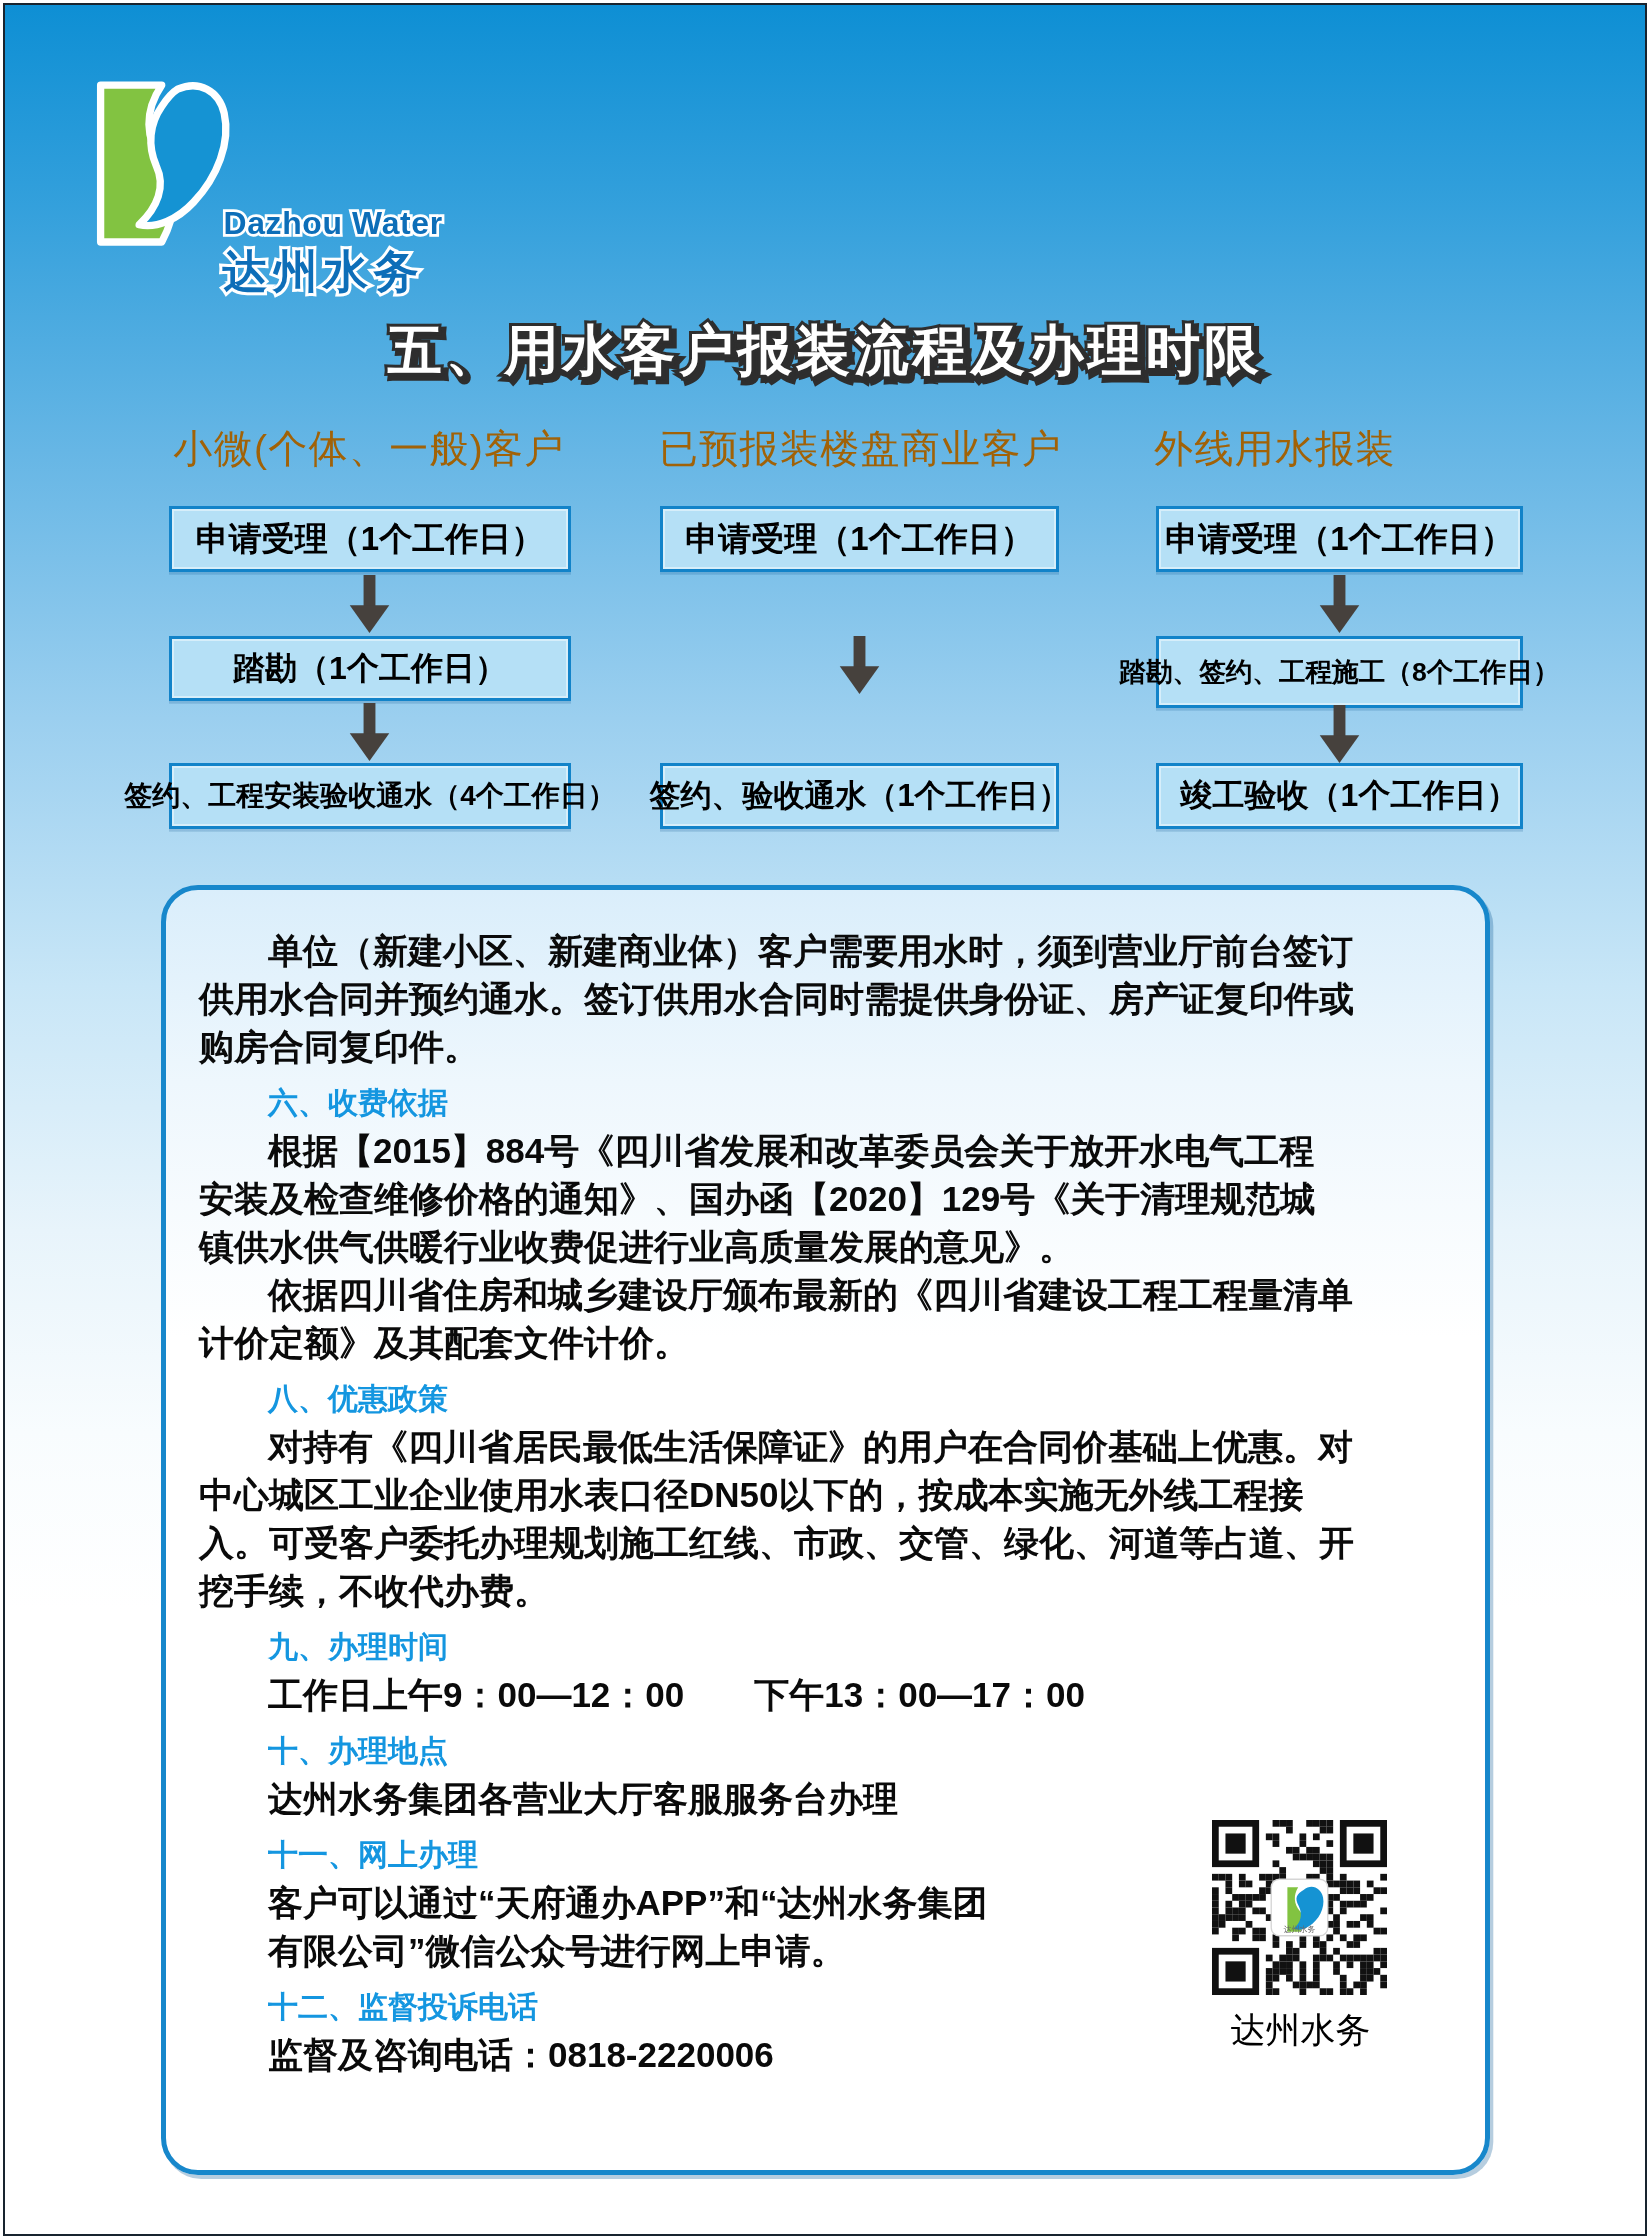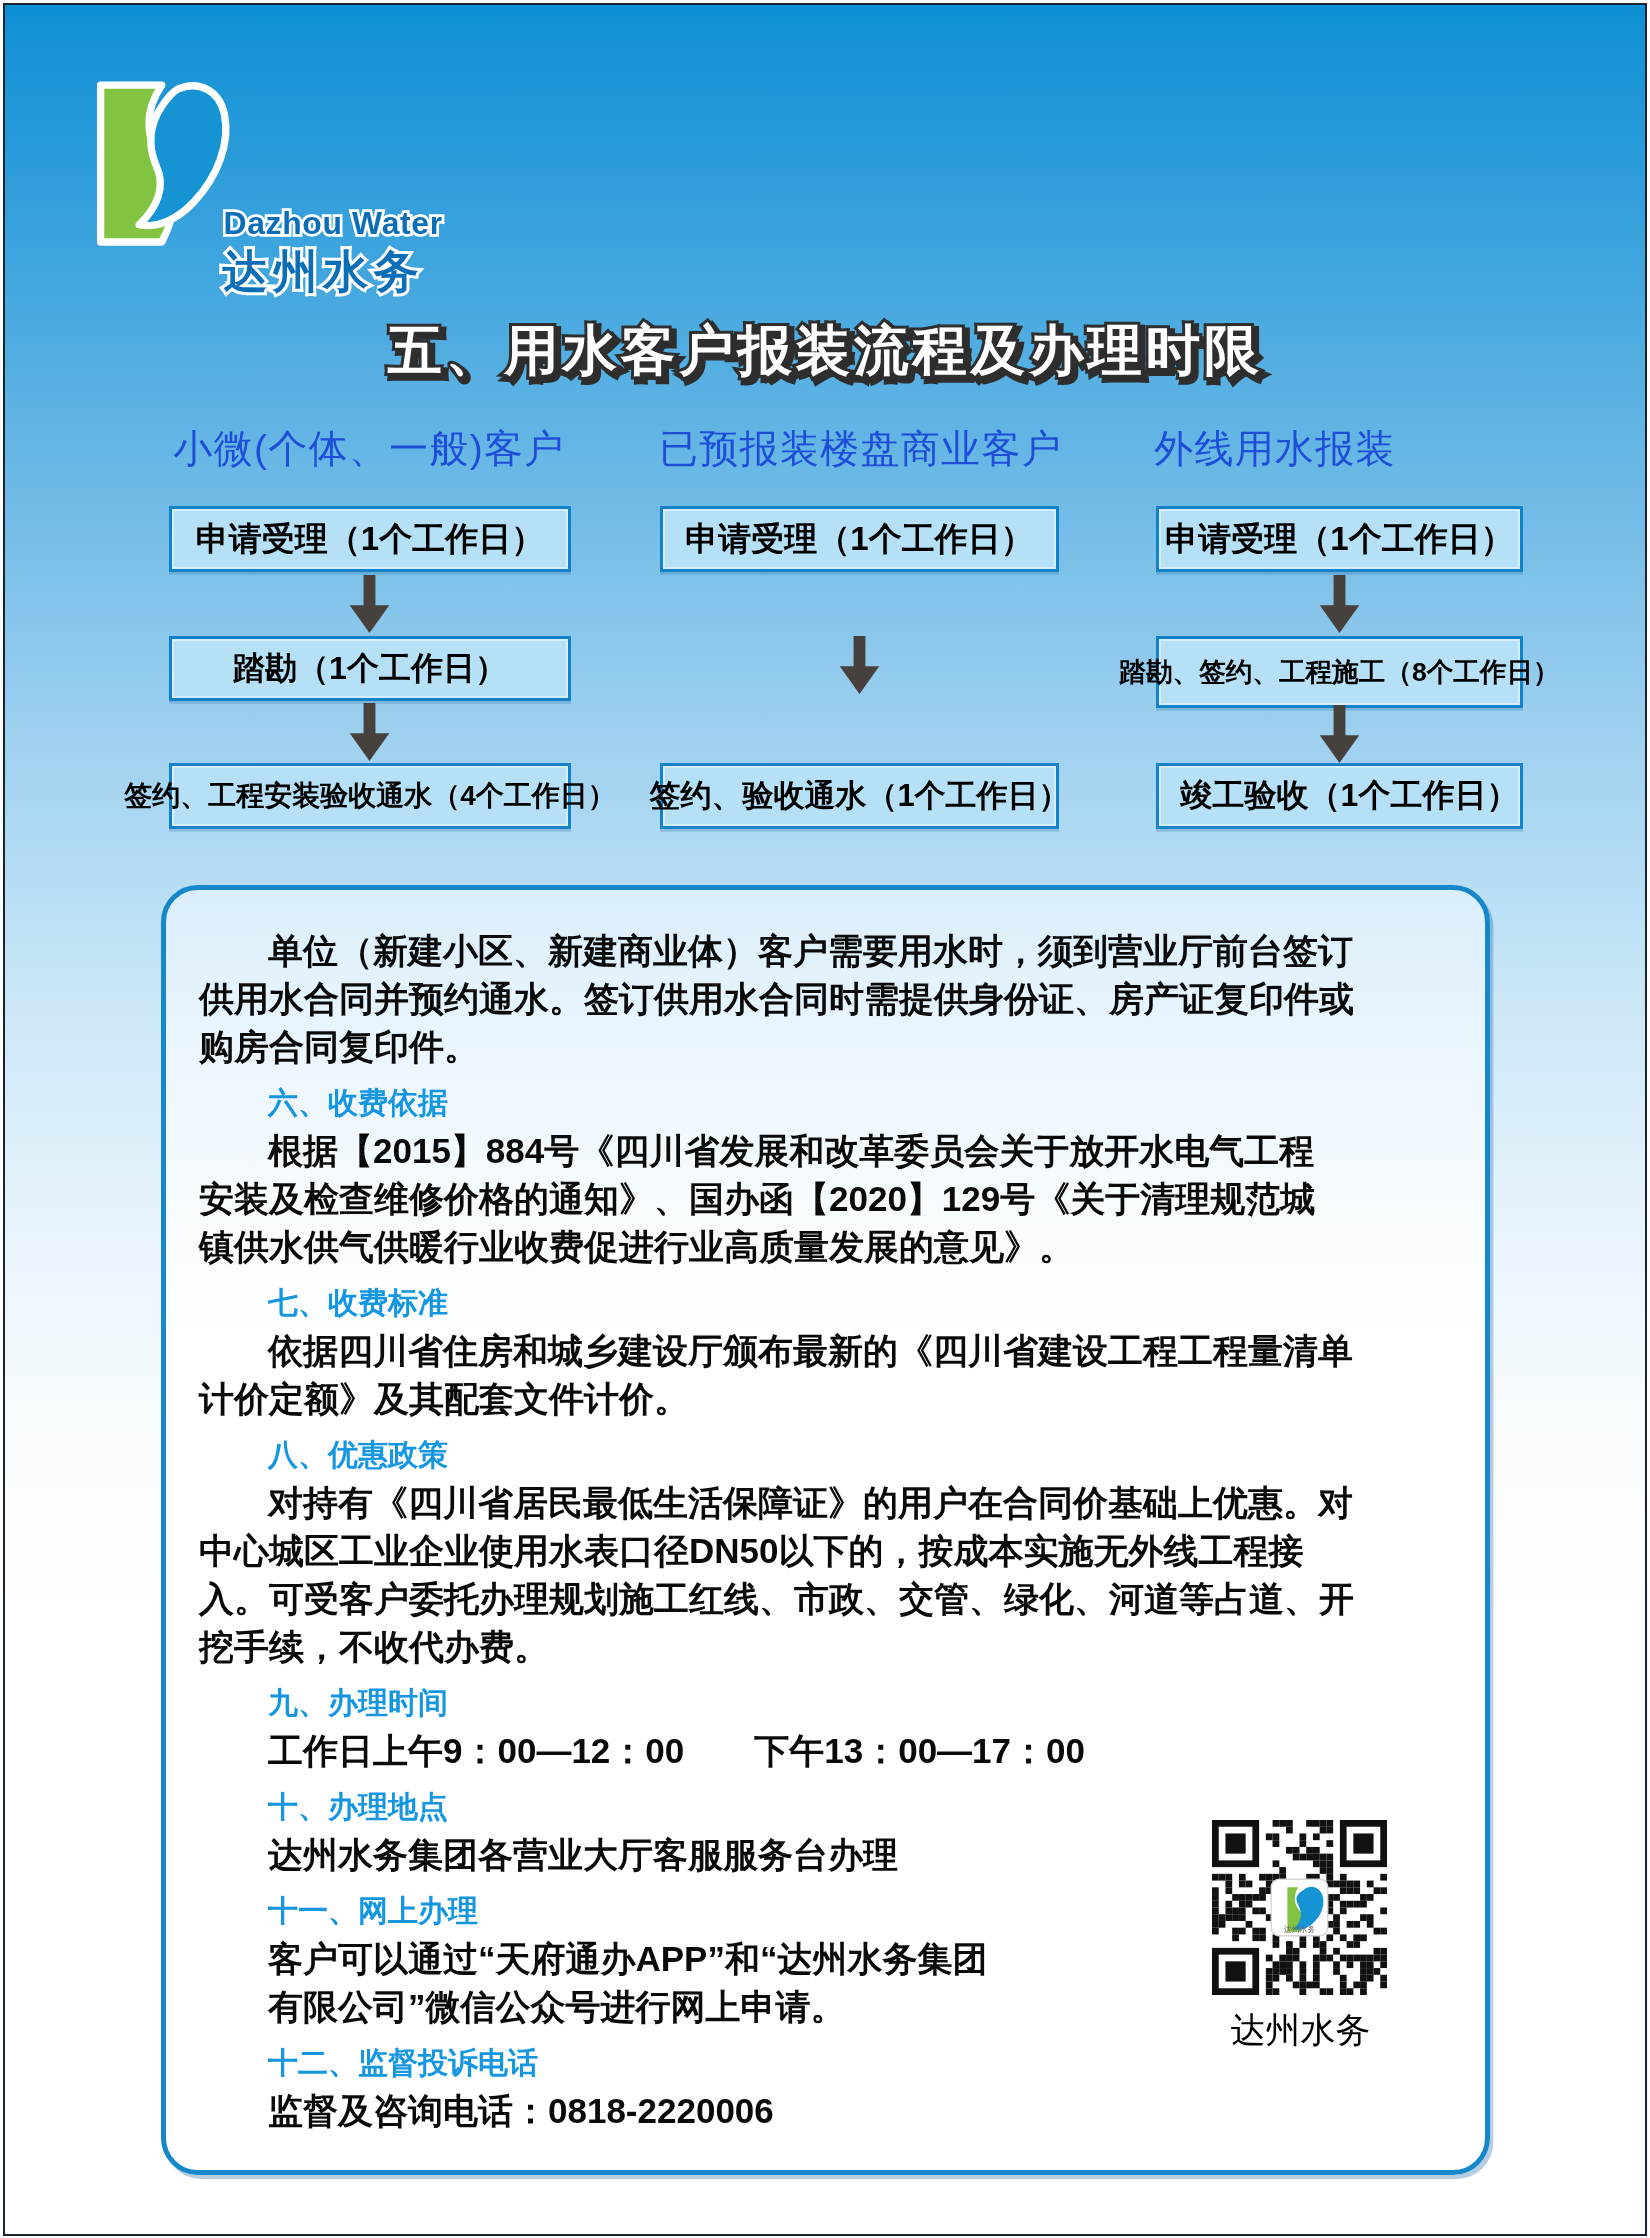--- a/index.html
+++ b/index.html
@@ -17,21 +17,21 @@
     position:absolute;inset:5.3px;
     background:linear-gradient(180deg,
       var(--bg-top) 0%, #2f9edb 8%, #66b6e5 20%, #9bcfef 32%,
       #c8e6f7 44%, #e8f4fb 55%, #f8fcfe 64%, #ffffff 72%, #ffffff 100%);
   }
   .frame{position:absolute;inset:3.3px;border:2px solid #18242f;pointer-events:none;z-index:50;}
   .logo-svg{position:absolute;left:86px;top:73px;z-index:2;}
   .title-svg{position:absolute;left:0;top:286px;z-index:2;}
   .colh{
     position:absolute;top:422px;height:53px;line-height:53px;
-    font-size:39px;font-weight:500;color:#1d4ed8;text-align:center;letter-spacing:1.3px;z-index:2;
+    font-size:39px;font-weight:500;color:#a16207;text-align:center;letter-spacing:1.3px;z-index:2;
   }
   .fbox{
     position:absolute;box-sizing:border-box;background:var(--box-fill);
     border:3.3px solid var(--box-border);
     box-shadow:inset 0 0 0 2px rgba(255,255,255,.45), 0 2.7px 0 rgba(10,80,140,.2);
     display:flex;align-items:center;justify-content:center;
     color:#000;font-weight:bold;white-space:nowrap;z-index:2;
   }
   .arrow{position:absolute;z-index:2;}
   .info{
@@ -113,21 +113,20 @@
     <rect x="23" y="0" width="18" height="48" fill="#46413d"></rect>
       <polygon points="2,46 62,46 32,88" fill="#46413d"></polygon>
     </svg>
 
   <div class="info">
     <p class="para indent">单位（新建小区、新建商业体）客户需要用水时，须到营业厅前台签订<br>供用水合同并预约通水。签订供用水合同时需提供身份证、房产证复印件或<br>购房合同复印件。</p>
 
     <h3 class="sec-h">六、收费依据</h3>
     <p class="para indent">根据【2015】884号《四川省发展和改革委员会关于放开水电气工程<br>安装及检查维修价格的通知》、国办函【2020】129号《关于清理规范城<br>镇供水供气供暖行业收费促进行业高质量发展的意见》。</p>
 
-    <h3 class="sec-h">七、收费标准</h3>
     <p class="para indent">依据四川省住房和城乡建设厅颁布最新的《四川省建设工程工程量清单<br>计价定额》及其配套文件计价。</p>
 
     <h3 class="sec-h">八、优惠政策</h3>
     <p class="para indent">对持有《四川省居民最低生活保障证》的用户在合同价基础上优惠。对<br>中心城区工业企业使用水表口径DN50以下的，按成本实施无外线工程接<br>入。可受客户委托办理规划施工红线、市政、交管、绿化、河道等占道、开<br>挖手续，不收代办费。</p>
 
     <h3 class="sec-h">九、办理时间</h3>
     <p class="para indent">工作日上午9：00—12：00　　下午13：00—17：00</p>
 
     <h3 class="sec-h">十、办理地点</h3>
     <p class="para indent">达州水务集团各营业大厅客服服务台办理</p>

